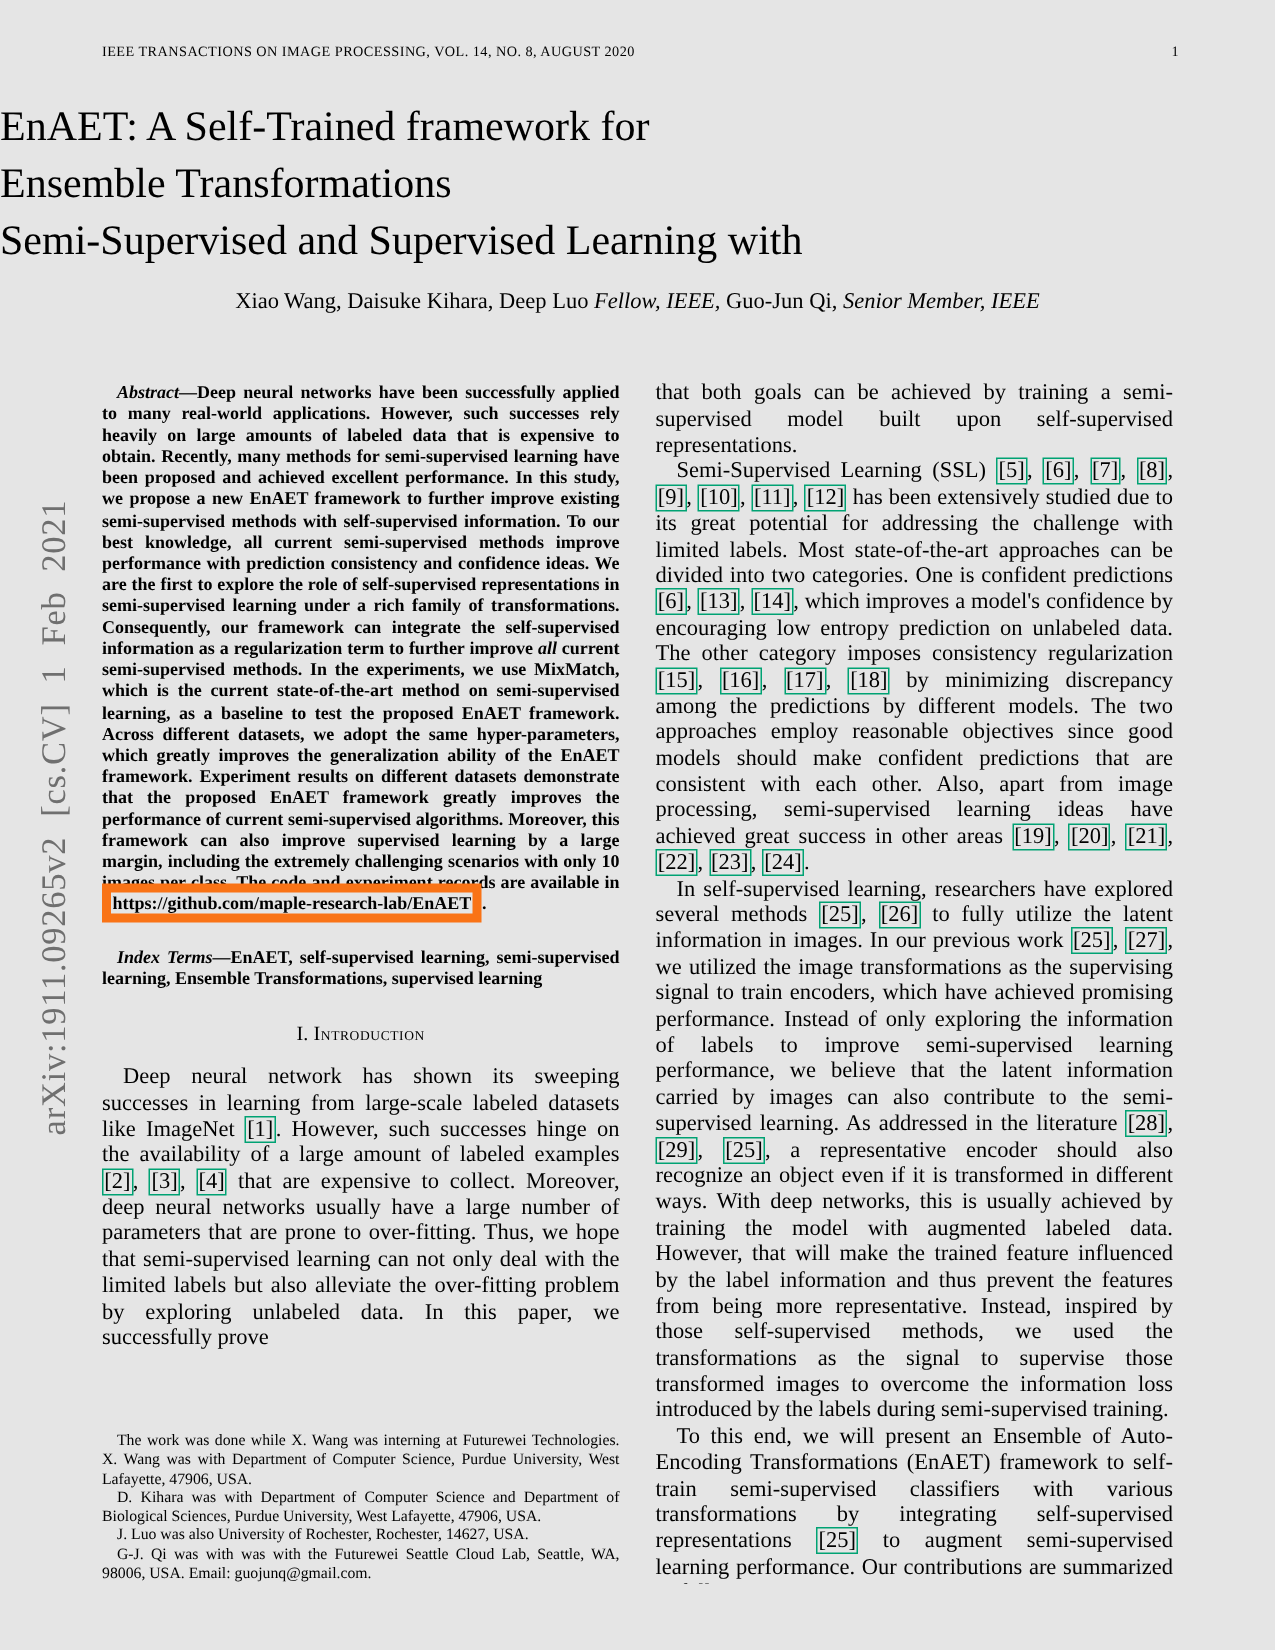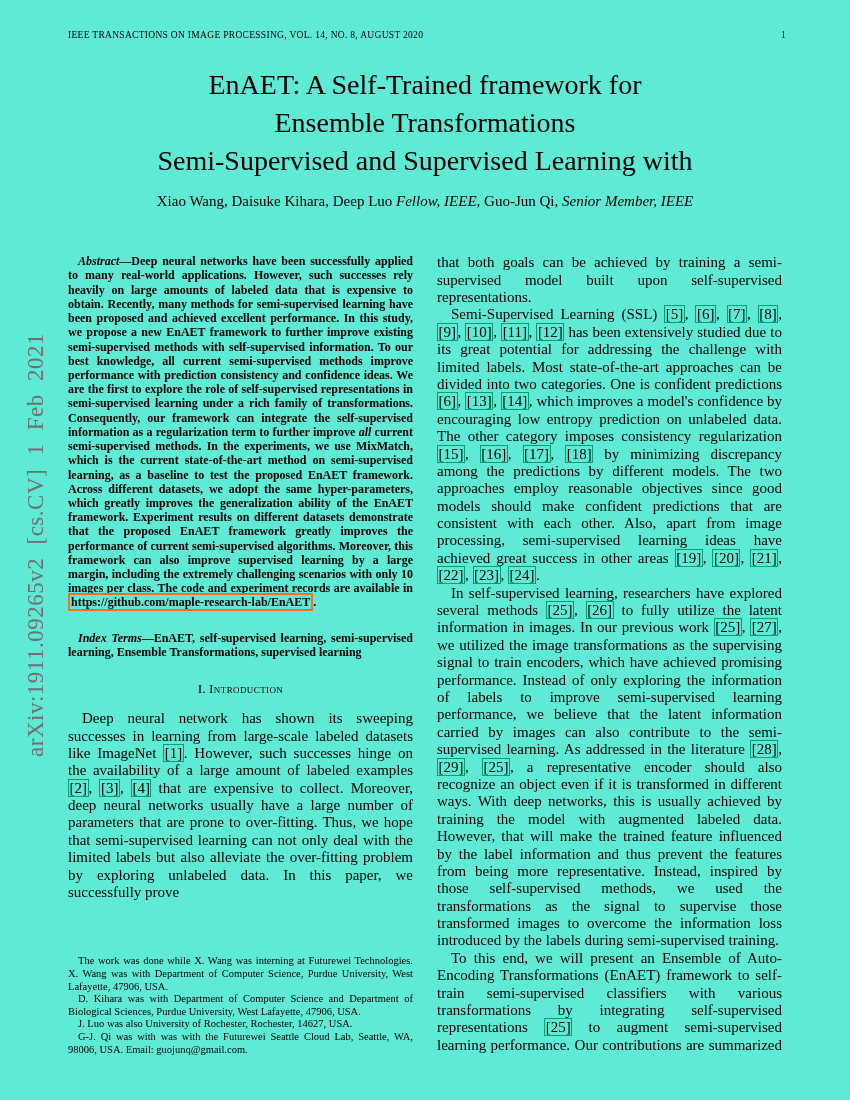--- a/index.html
+++ b/index.html
@@ -1,21 +1,21 @@
 <!DOCTYPE html>
 <html lang="en"><head>
 <meta charset="utf-8">
 <style>
   html, body { margin: 0; padding: 0; background: #ffffff; }
   .page {
     position: relative;
     width: 850px;
     height: 1100px;
     margin: 0 auto;
-    background: #5eead4;
+    background: #e5e5e5;
     color: #000;
     font-family: "Liberation Serif", "DejaVu Serif", serif;
     overflow: hidden;
   }
   
   .running-head {
     display: flex;
     justify-content: space-between;
     padding: 30px 64px 0 68px;
     font-size: 9.5px;
@@ -29,21 +29,20 @@
     transform: translate(-50%, -50%) rotate(-90deg);
     white-space: nowrap;
     font-size: 23px;
     color: #6f6f6f;
     word-spacing: 7px;
     letter-spacing: 0.5px;
   }
   
   .title {
     margin: 26px auto 0;
-    text-align: center;
     font-size: 28px;
     font-weight: normal;
     line-height: 1.36;
   }
   .title .title-line { display: block; }
   .authors {
     margin-top: 13px;
     text-align: center;
     font-size: 15px;
   }
@@ -63,21 +62,21 @@
     margin: 0;
     font-size: 12px;
     font-weight: bold;
     line-height: 1.185;
     text-indent: 10px;
   }
   .index-par { margin-top: 21px; }
   .lead-label { font-style: italic; }
   .abstract-par .em { font-style: italic; }
   .urlbox {
-    border: 2px solid #f97316;
+    border: 6px solid #f97316;
     padding: 0 1px;
     color: #000;
     text-decoration: none;
     cursor: pointer;
   }
   .section-heading {
     margin: 22px 0 13px;
     text-align: center;
     font-size: 13.5px;
     font-weight: normal;

